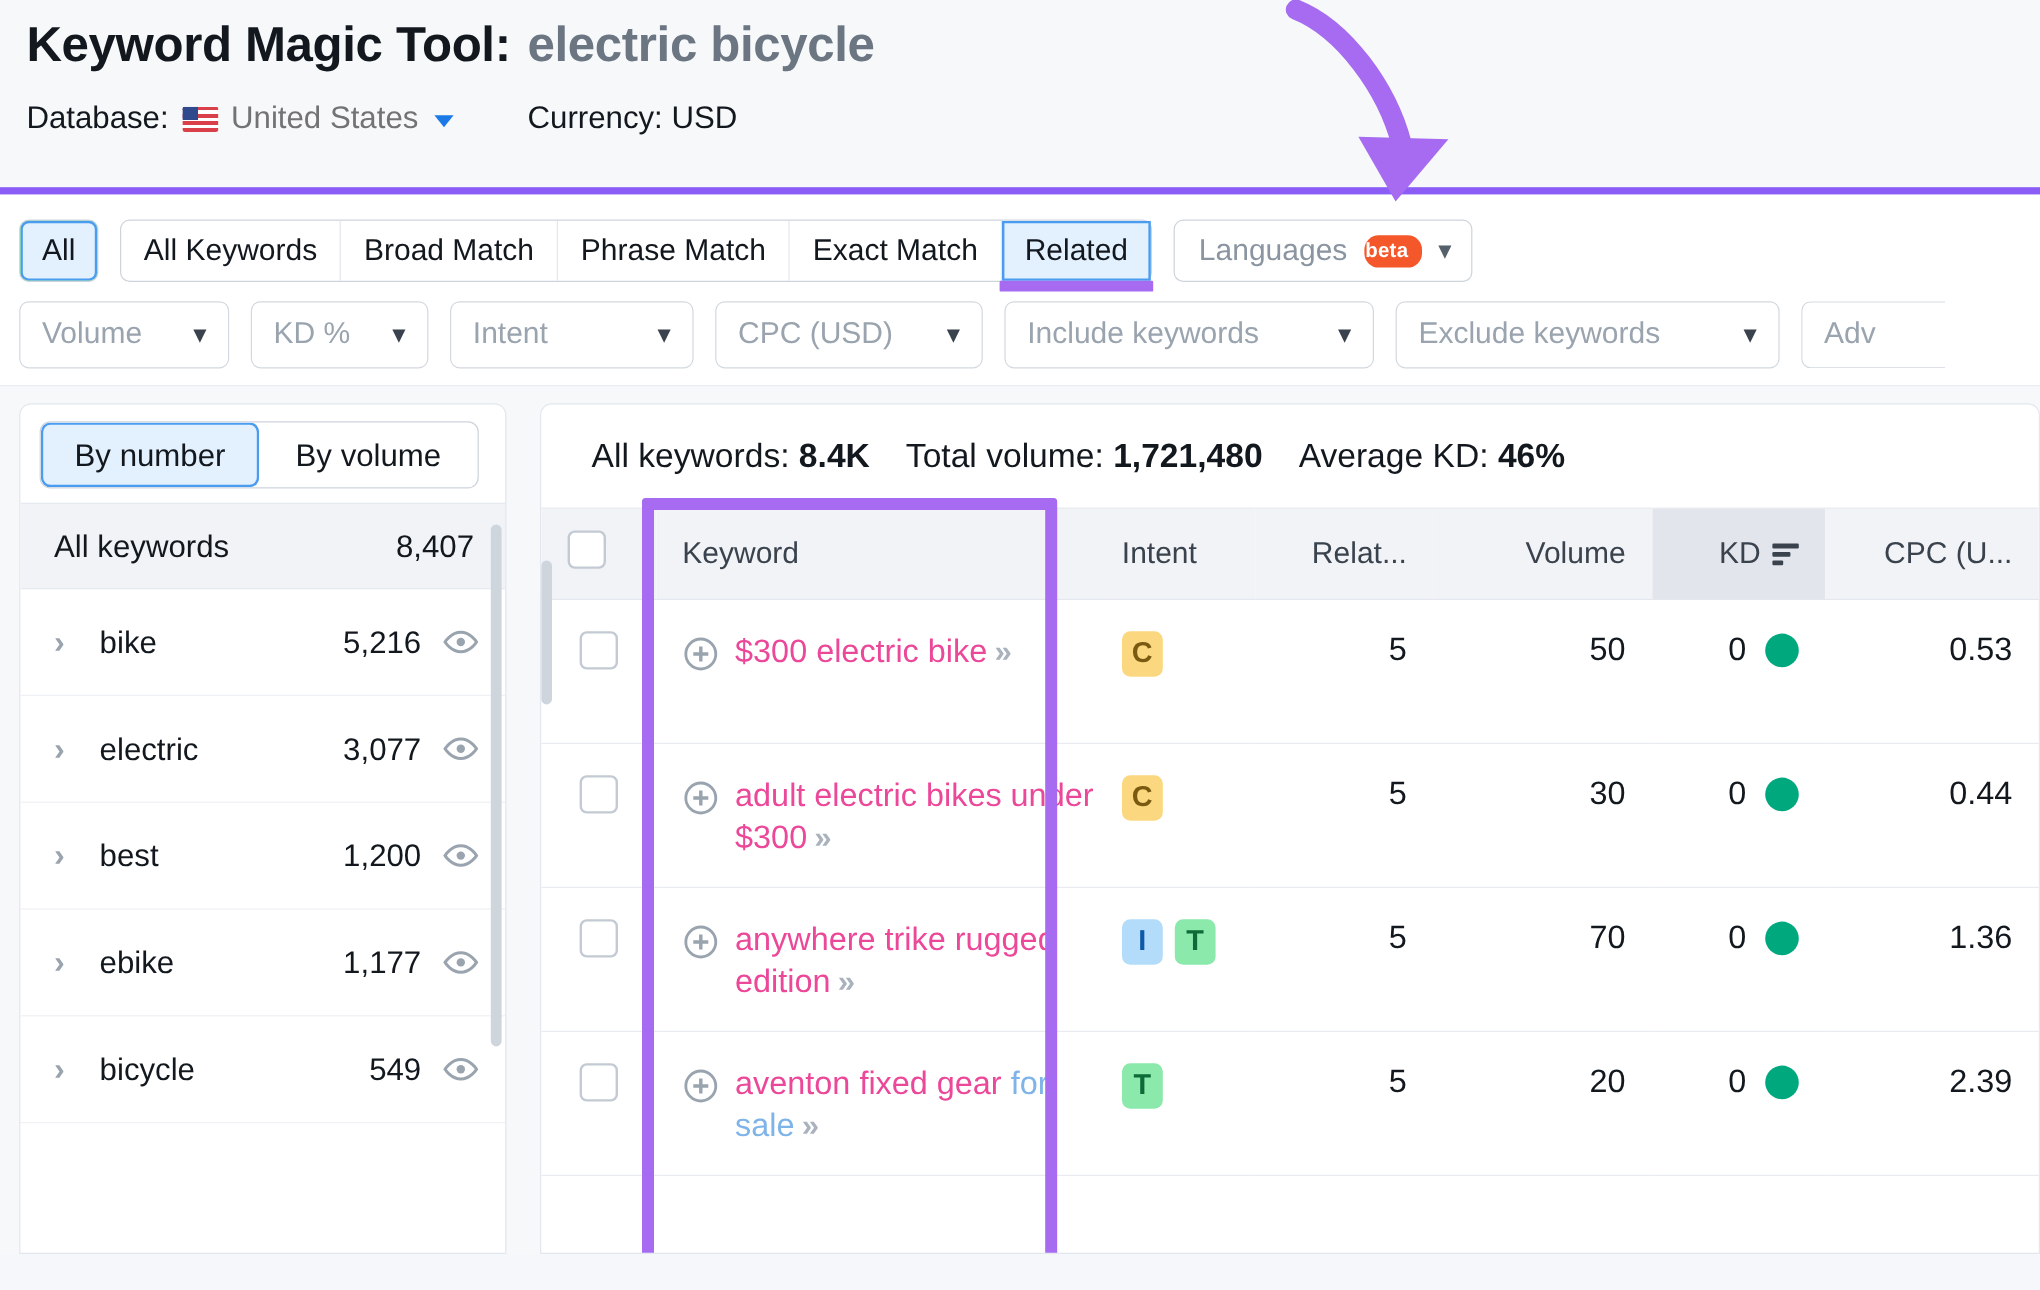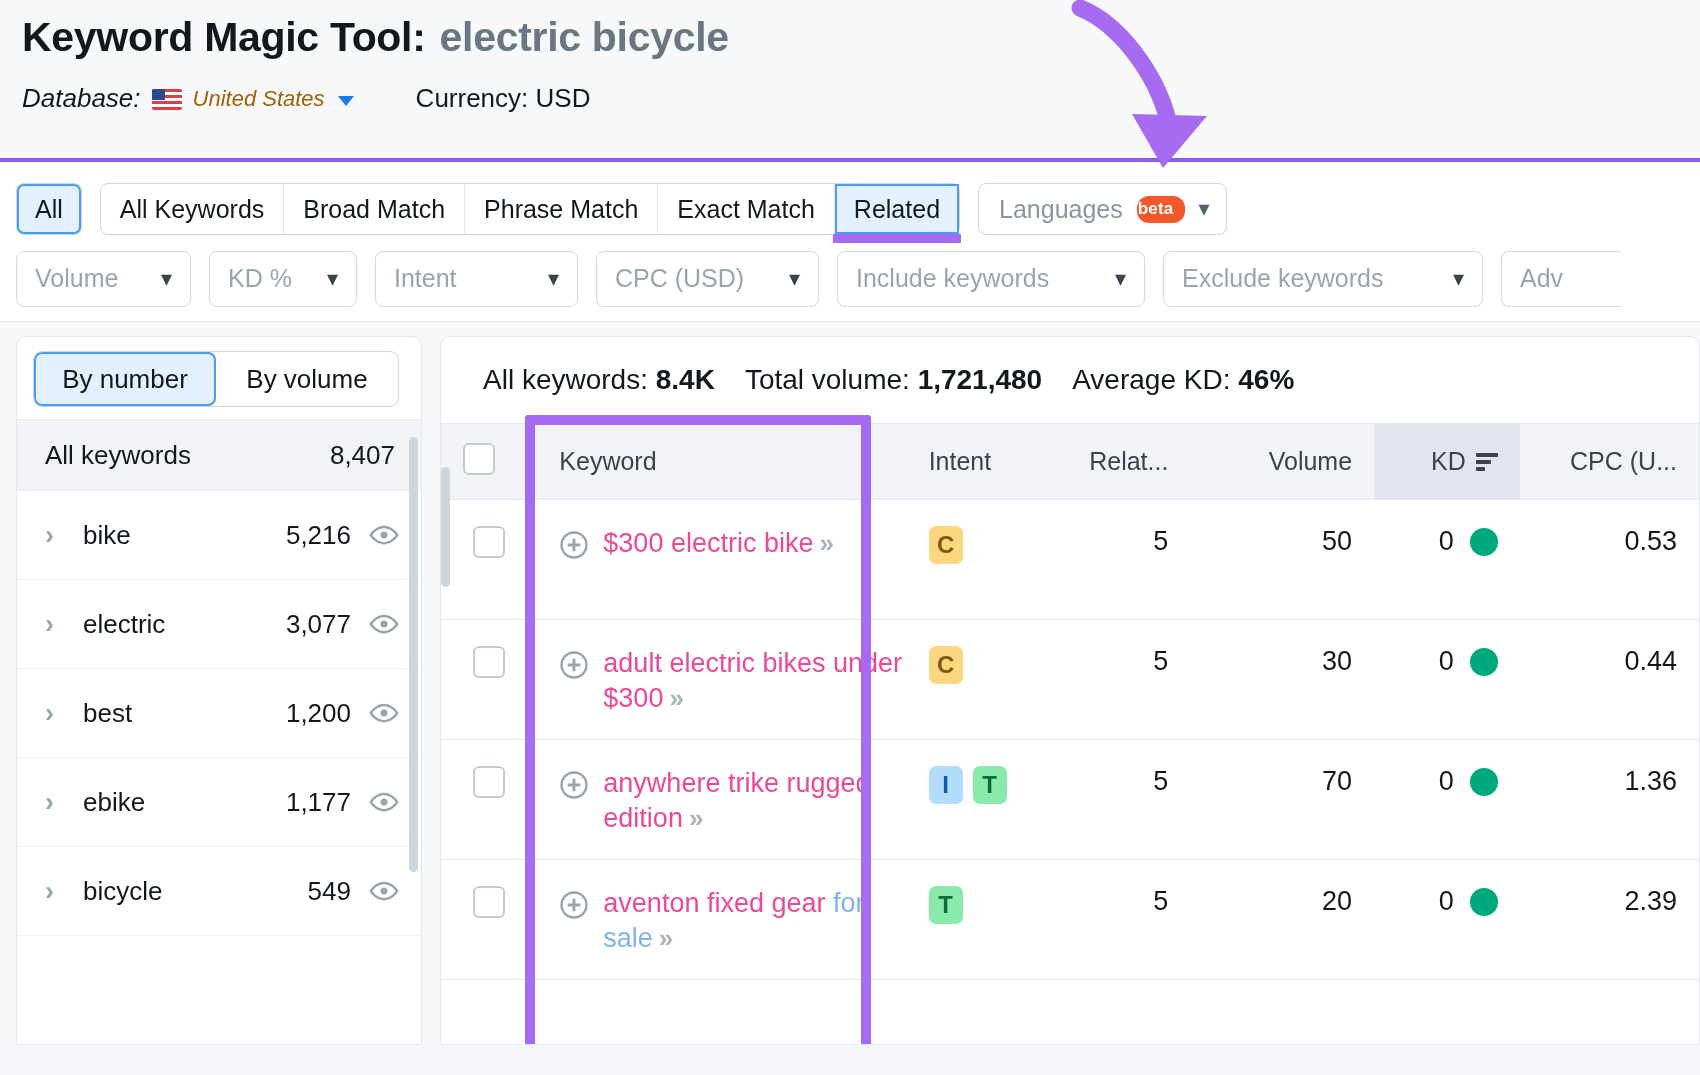--- a/index.html
+++ b/index.html
@@ -9,50 +9,50 @@
     background: #f5f7fa;
     overflow: hidden;
   }
   .page { position: relative; width: 1700px; height: 1075px; }
 
   
   .header {
     padding: 14px 22px 0 22px;
     background: #f6f8fa;
     height: 162px;
-    border-bottom: 4px solid #8b5cf6;
+    border-bottom: 6px solid #8b5cf6;
     position: relative;
   }
   .title-row {
     display: flex; align-items: baseline; gap: 14px;
     font-size: 41px; font-weight: bold; color: #12181e;
     letter-spacing: -0.3px;
   }
   .title-query { color: #6b7682; font-weight: bold; }
   .meta-row {
     margin-top: 22px;
     display: flex; align-items: center; gap: 62px;
     font-size: 26px; color: #12181e;
   }
-  .db-group { display: flex; align-items: center; gap: 11px; font-style: italic; }
+  .db-group { display: flex; align-items: center; gap: 11px; }
   .flag {
     width: 30px; height: 21px; border-radius: 2px;
     position: relative; overflow: hidden; display: inline-block;
     background: #fff; flex: none; margin-bottom: -2px;
   }
   .flag .stripes {
     position: absolute; inset: 0;
     background: repeating-linear-gradient(
       to bottom, #d9404a 0 3px, #ffffff 3px 6px);
   }
   .flag .canton {
     position: absolute; left: 0; top: 0; width: 13px; height: 11px;
     background: #2f4a8c;
   }
-  .db-link { color: #a16207; font-size: 22px; }
+  .db-link { color: #737373; font-size: 26px; }
   .caret-blue {
     width: 0; height: 0; border-left: 8px solid transparent;
     border-right: 8px solid transparent; border-top: 10px solid #1b7ae6;
     margin-left: 2px; margin-top: 4px;
   }
 
   
   .arrow-anno { position: absolute; left: 1060px; top: -4px; width: 240px; height: 175px; }
 
   
@@ -118,21 +118,21 @@
   .filter-pill {
     display: flex; align-items: center; justify-content: space-between;
     gap: 16px; height: 56px; padding: 0 18px;
     border: 1px solid #d3d9e0; border-radius: 8px; background: #fff;
     font-size: 25px; color: #9aa4af; white-space: nowrap; cursor: pointer;
   }
   .filter-pill .chev { color: #3a434d; }
 
   
   .body-area {
-    display: flex; gap: 18px; padding: 14px 0 0 16px;
+    display: flex; gap: 28px; padding: 14px 0 0 16px;
     background: #f6f8fa; height: 723px;
   }
 
   
   .sidebar {
     width: 406px; background: #fff; border: 1px solid #e2e7ee;
     border-radius: 10px 10px 0 0; position: relative; overflow: hidden;
     height: 100%;
   }
   .seg-toggle-wrap { padding: 14px 16px 12px 16px; }

